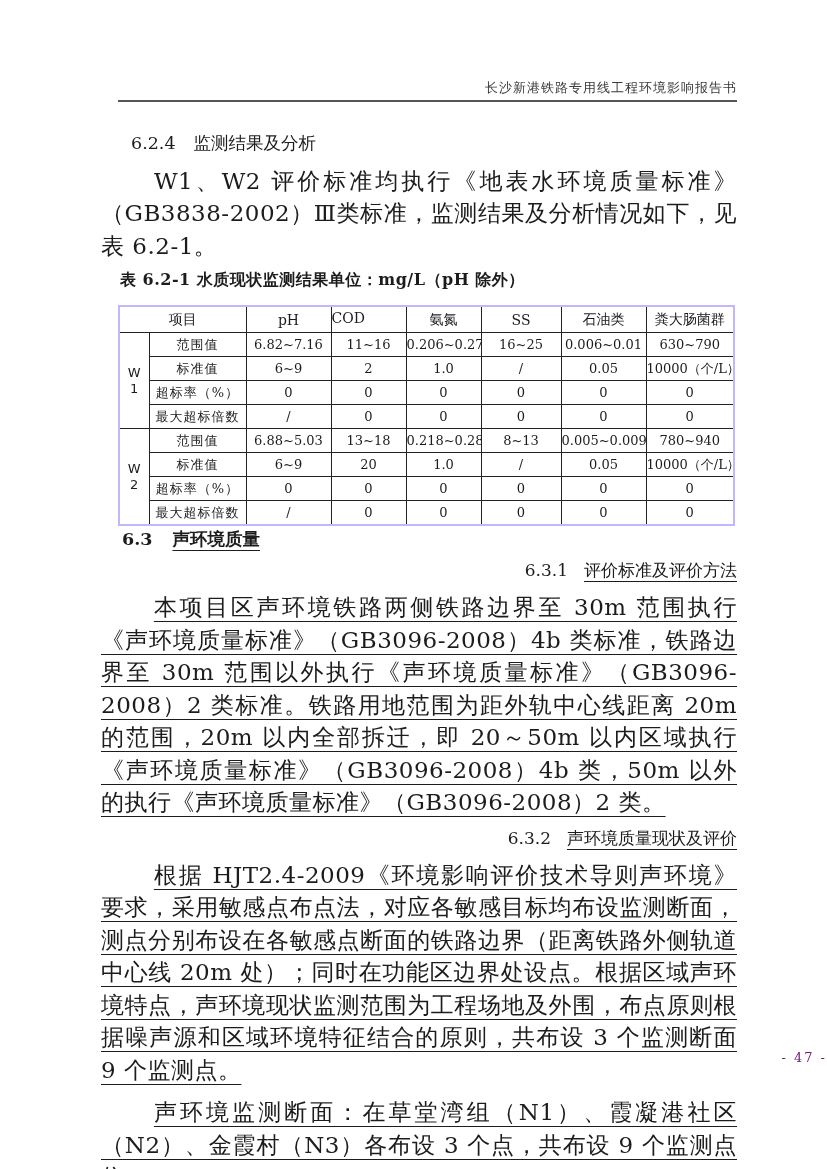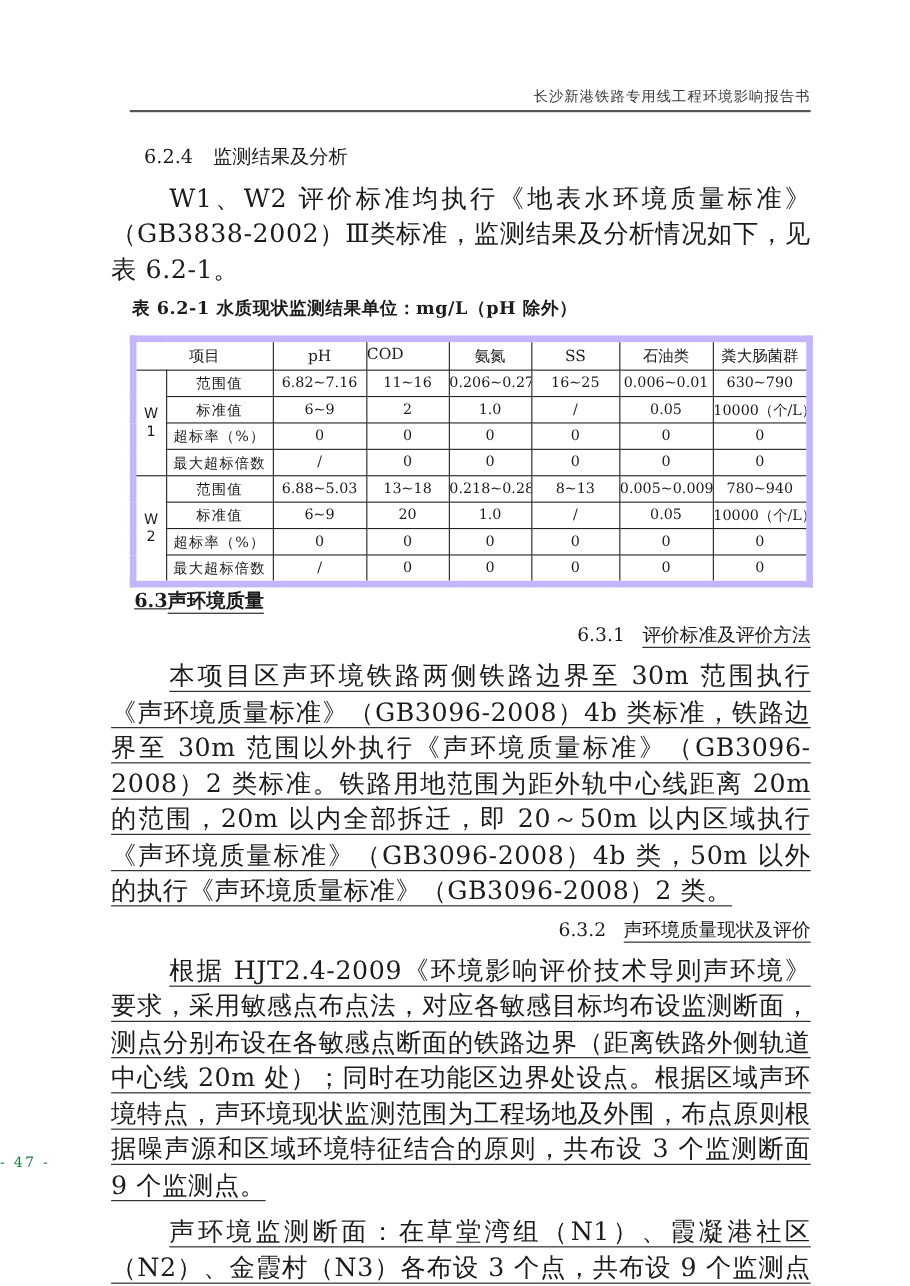--- a/index.html
+++ b/index.html
@@ -33,21 +33,21 @@
     font-weight:normal;
     line-height:1.3;
   }
   .h-sub .num{margin-right:18px;}
   .h-main{
     margin:2px 0 0 21px;
     font-size:17.5px;
     font-weight:bold;
     line-height:1.3;
   }
-  .h-main .num{margin-right:0;text-decoration:underline;}
+  .h-main .num{margin-right:20px;}
   .h-sub3{
     margin:8px 0 0 32px;
     font-size:17px;
     font-weight:normal;
     line-height:1.3;
     text-align:right;
   }
   .h-sub3 .num{margin-right:16px;}
   .u{ text-decoration:underline; text-underline-offset:5px; text-decoration-thickness:1px;}
 
@@ -70,45 +70,45 @@
     font-size:16px;
     font-weight:bold;
     letter-spacing:0.5px;
   }
 
   table.data{
     margin:14px 0 0 17px;
     border-collapse:collapse;
     table-layout:fixed;
     width:615px;
-    border:6px solid #c4b5fd;
+    border:2px solid #c4b5fd;
   }
   table.data td, table.data th{
     border:1px solid #222;
     text-align:center;
     vertical-align:middle;
     font-weight:normal;
     font-size:13px;
     padding:0;
     height:23px;
     overflow:hidden;
     white-space:nowrap;
   }
   table.data thead th{font-size:14px;height:25px;}
   td.wlabel{font-size:14px;line-height:1.25;font-family:"DejaVu Sans","Liberation Sans",sans-serif;}
   td.rowlabel{font-size:13px;letter-spacing:1px;}
   table.data sub{font-size:9px;padding-left:44px;}
 
   .footer{
     position:absolute;
     top:1050px;left:0;right:0;
-    text-align:left;
+    text-align:right;
     font-size:13px;
     letter-spacing:2px;
-    color:#15803d;
+    color:#701a75;
   }
 </style>
 </head>
 <body>
 
 <div class="page">
 
   <div class="running-header">
     <span>长沙新港铁路专用线工程环境影响报告书</span>
   </div>

